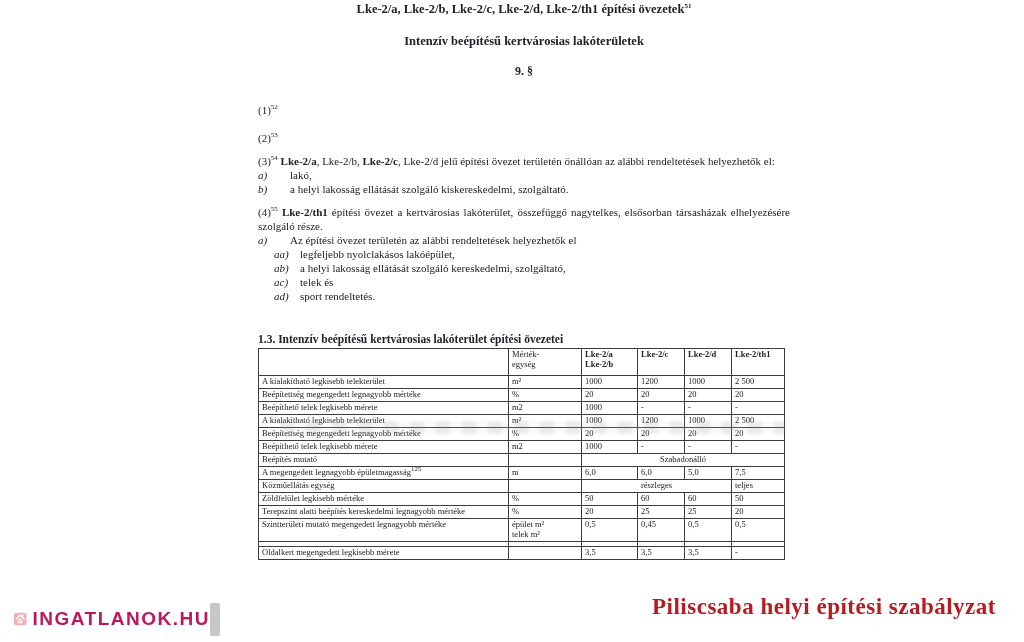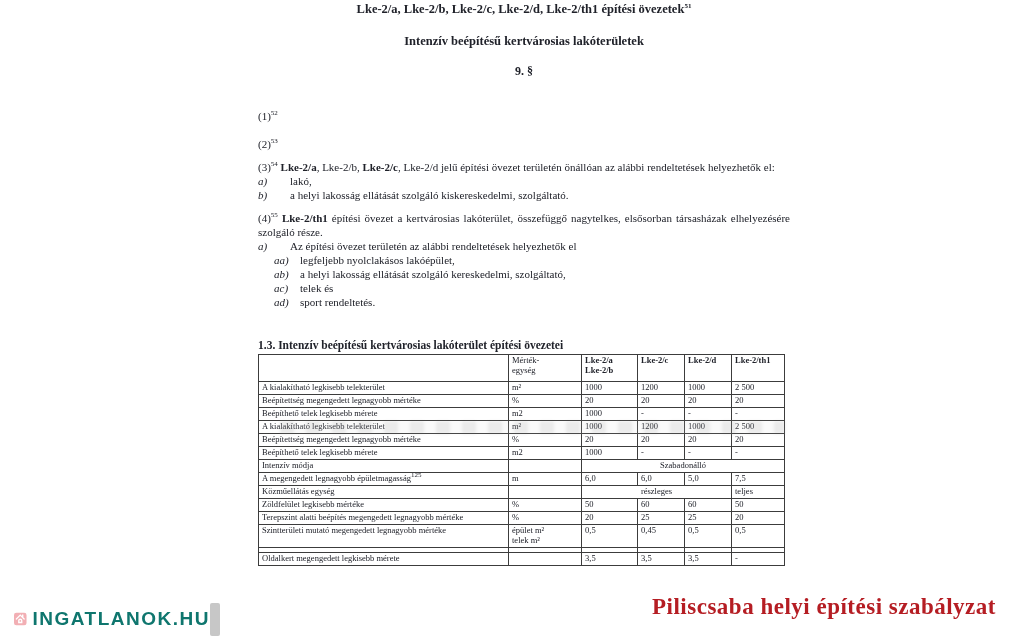--- a/index.html
+++ b/index.html
@@ -4,21 +4,21 @@
 <style>
   html,body{margin:0;padding:0;background:#ffffff;}
   .page{position:relative;width:1024px;height:642px;background:#ffffff;overflow:hidden;
         font-family:"Liberation Serif", serif;color:#20222a;}
   .doc{position:absolute;left:258px;top:0;width:532px;}
   .t1{text-align:center;font-weight:bold;font-size:12.5px;margin-top:2px;}
   .t2{text-align:center;font-weight:bold;font-size:12.5px;margin-top:17px;}
   .t3{text-align:center;font-weight:bold;font-size:12px;margin-top:15px;}
   sup{font-size:7px;line-height:0;}
   .para{font-size:11px;line-height:14px;margin:0;}
-  .p1{margin-top:30px;}
+  .p1{margin-top:24px;}
   .p2{margin-top:14px;}
   .pjust{margin-top:9px;text-align:justify;}
   .hang-list{font-size:11px;line-height:14px;}
   .li{display:flex;}
   .li .m{font-style:italic;width:32px;flex:0 0 32px;}
   .li .t{flex:1;}
   .sub{margin-left:16px;}
   .sub .li .m{width:26px;flex:0 0 26px;}
   .tbl-title{font-weight:bold;font-size:11.5px;margin-top:30px;}
   table.zoning{border-collapse:collapse;table-layout:fixed;width:527px;margin-top:3px;
@@ -163,21 +163,21 @@
           </tr>
           <tr>
             <td class="lbl">Beépíthető telek legkisebb mérete</td>
             <td class="unit">m2</td>
             <td>1000</td>
             <td>-</td>
             <td>-</td>
             <td>-</td>
           </tr>
           <tr>
-            <td class="lbl">Intenzív módja</td>
+            <td class="lbl">Beépítés mutató</td>
             <td class="unit"></td>
             <td class="ctr" colspan="4">Szabadonálló</td>
           </tr>
           <tr>
             <td class="lbl">A megengedett legnagyobb épületmagasság<sup>125</sup></td>
             <td class="unit">m</td>
             <td>6,0</td>
             <td>6,0</td>
             <td>5,0</td>
             <td>7,5</td>
@@ -190,21 +190,21 @@
           </tr>
           <tr>
             <td class="lbl">Zöldfelület legkisebb mértéke</td>
             <td class="unit">%</td>
             <td>50</td>
             <td>60</td>
             <td>60</td>
             <td>50</td>
           </tr>
           <tr>
-            <td class="lbl">Terepszint alatti beépítés megengedett legnagyobb mértéke</td>
+            <td class="lbl">Terepszint alatti beépítés kereskedelmi legnagyobb mértéke</td>
             <td class="unit">%</td>
             <td>20</td>
             <td>25</td>
             <td>25</td>
             <td>20</td>
           </tr>
           <tr>
             <td class="lbl">Szintterületi mutató megengedett legnagyobb mértéke</td>
             <td class="unit">épület m²
 telek m²</td>
@@ -236,18 +236,18 @@
   <div class="watermark-band"></div>
 
   <div class="logo">
     <svg width="28" height="28" viewBox="0 0 32 32">
       <rect width="32" height="32" rx="6" class="pinkfill" fill="#f2afb4"></rect>
       <path d="M6 16 L16 6 L26 16" stroke="#ffffff" stroke-width="3.2" fill="none" stroke-linecap="round"></path>
       <rect x="20.5" y="4.5" width="3.5" height="7" fill="#ffffff"></rect>
       <path d="M10.5 27 v-6.5 a5.5 5.5 0 0 1 11 0 V27 Z" fill="#ffffff"></path>
       <circle cx="16" cy="21" r="2.2" class="pinkfill" fill="#f2afb4"></circle>
     </svg>
-    <span class="logo-text" style="color: #0f766e;">INGATLANOK.HU</span>
+    <span class="logo-text" style="color: #be185d;">INGATLANOK.HU</span>
   </div>
 
   <div class="caption" style="color: rgb(181, 29, 35);">Piliscsaba helyi építési szabályzat</div>
 
 </div>
 
 </body></html>

